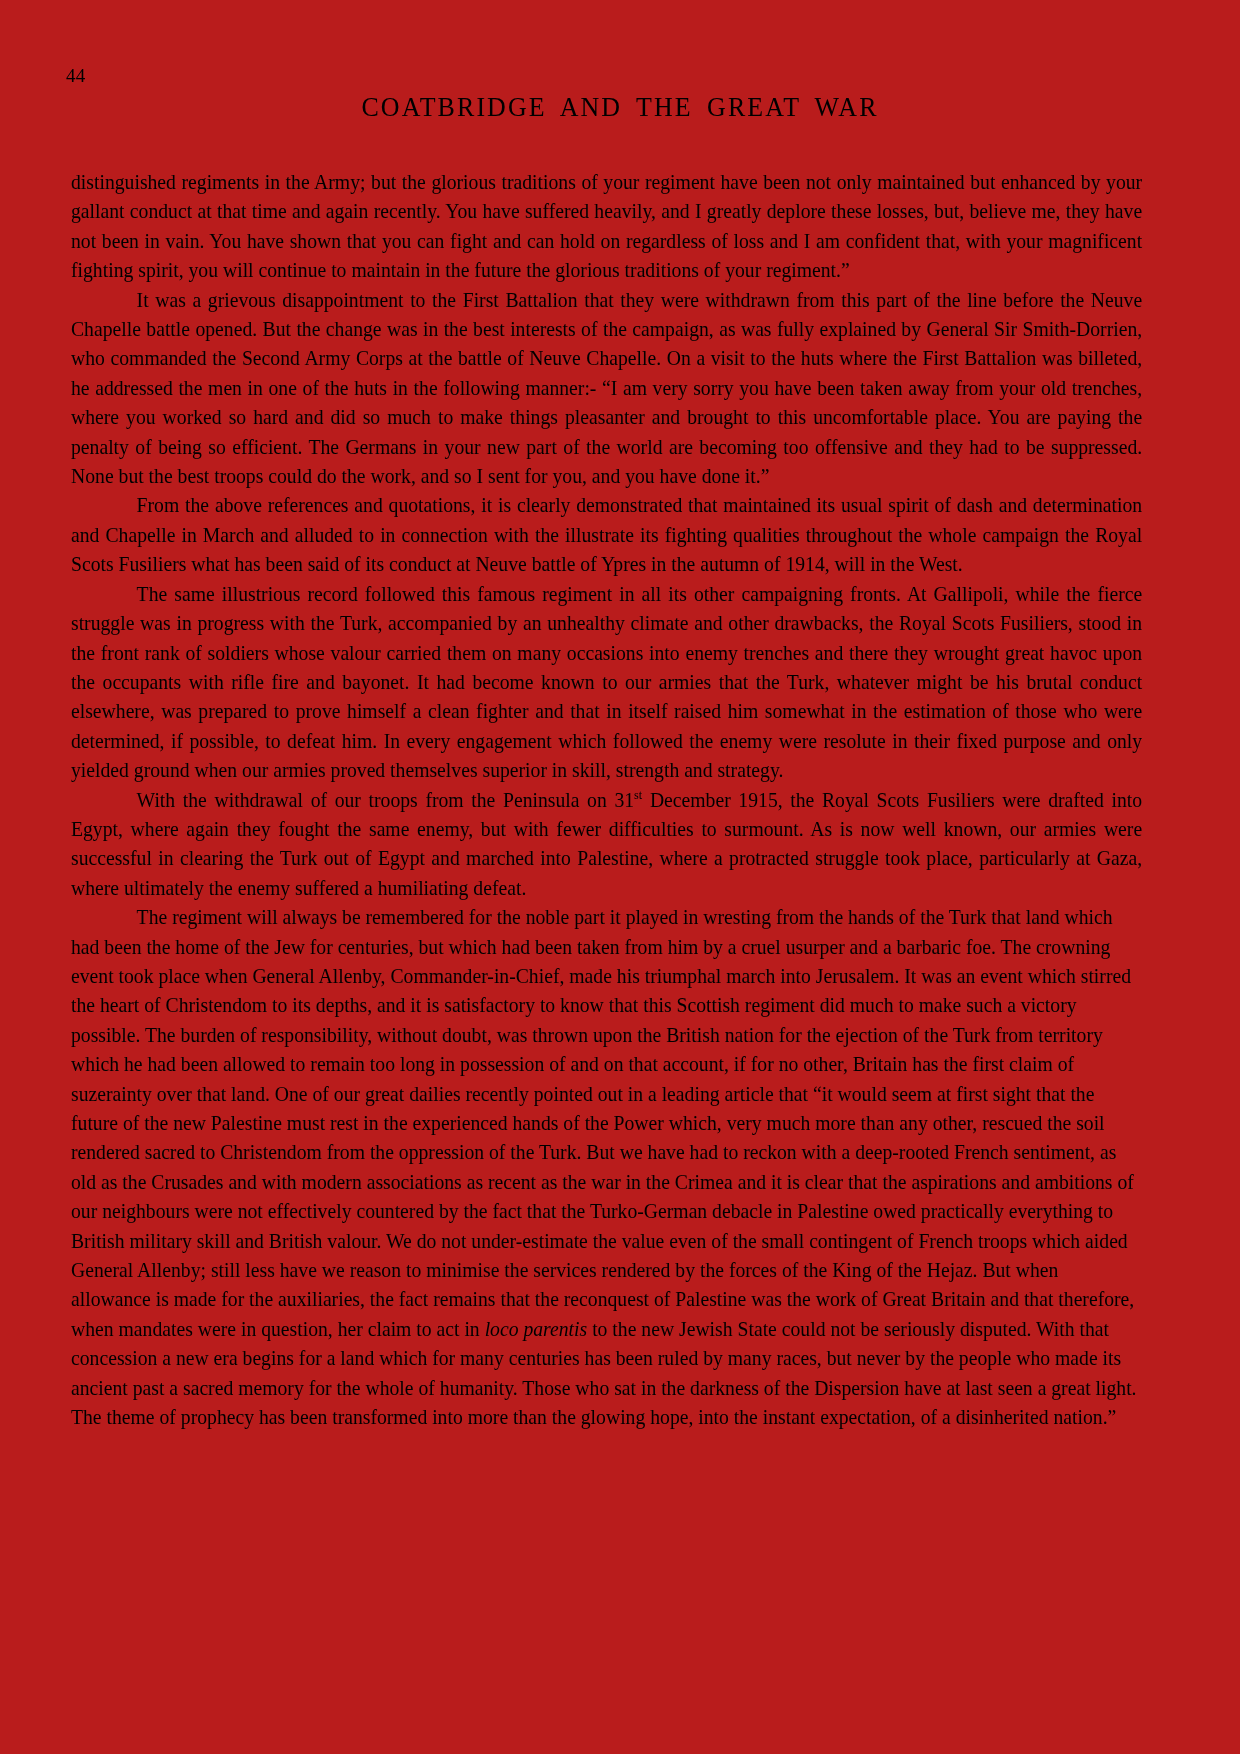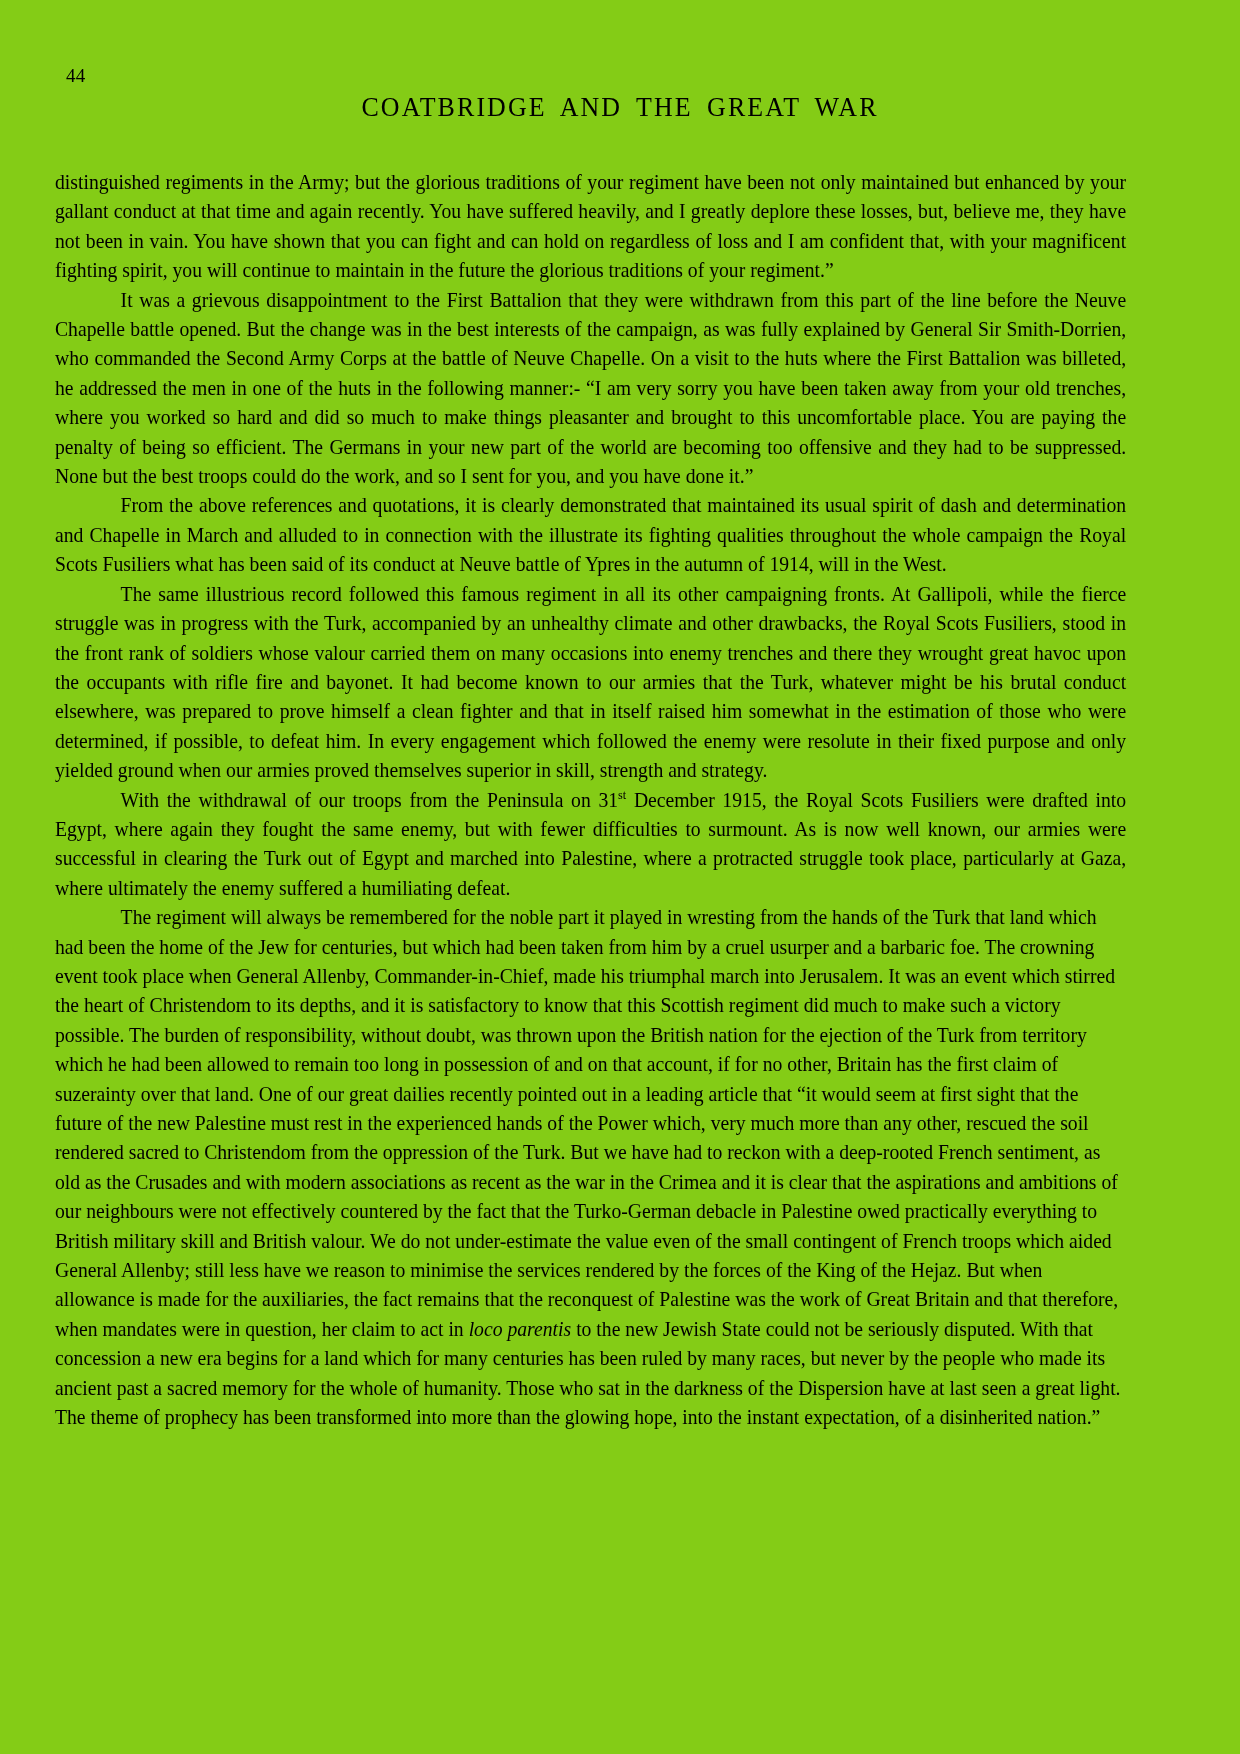--- a/index.html
+++ b/index.html
@@ -9,21 +9,21 @@
   }
   body {
     font-family: "Liberation Serif", "DejaVu Serif", serif;
     color: #000000;
   }
   .page {
     position: relative;
     width: 1240px;
     height: 1754px;
     margin: 0 auto;
-    background: #84cc16;
+    background: #b91c1c;
     overflow: hidden;
     box-sizing: border-box;
   }
   .folio {
     position: absolute;
     left: 66px;
     top: 66px;
     font-size: 19px;
     line-height: 1;
     letter-spacing: 0.3px;
@@ -35,21 +35,21 @@
     top: 92px;
     text-align: center;
     font-size: 27px;
     letter-spacing: 2.2px;
     word-spacing: 6px;
     font-weight: normal;
     transform: scaleX(0.96);
   }
   .body-block {
     position: absolute;
-    left: 55px;
+    left: 71px;
     top: 168px;
     width: 1110px;
   }
   p.para {
     margin: 0;
     padding: 0;
     text-align: justify;
     text-justify: inter-word;
     font-size: 20.4px;
     line-height: 29.4px;

